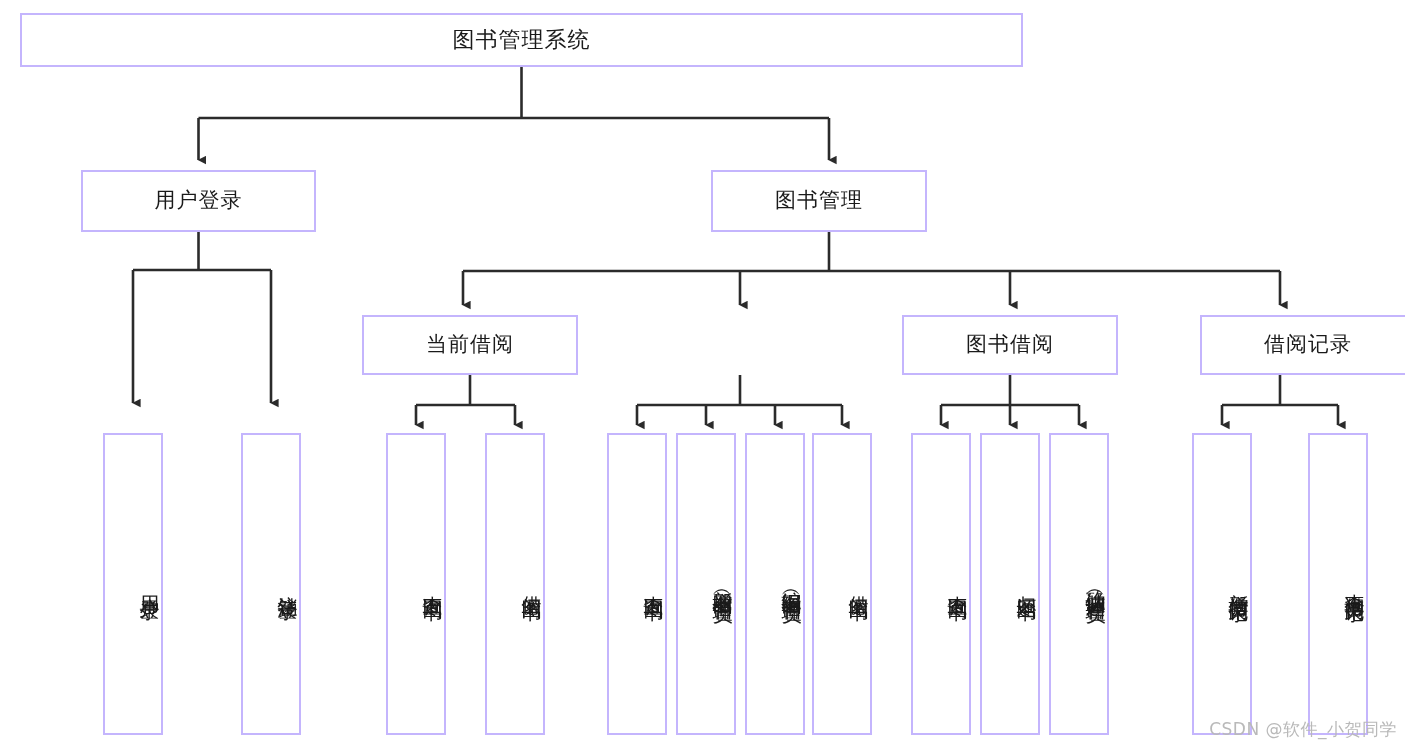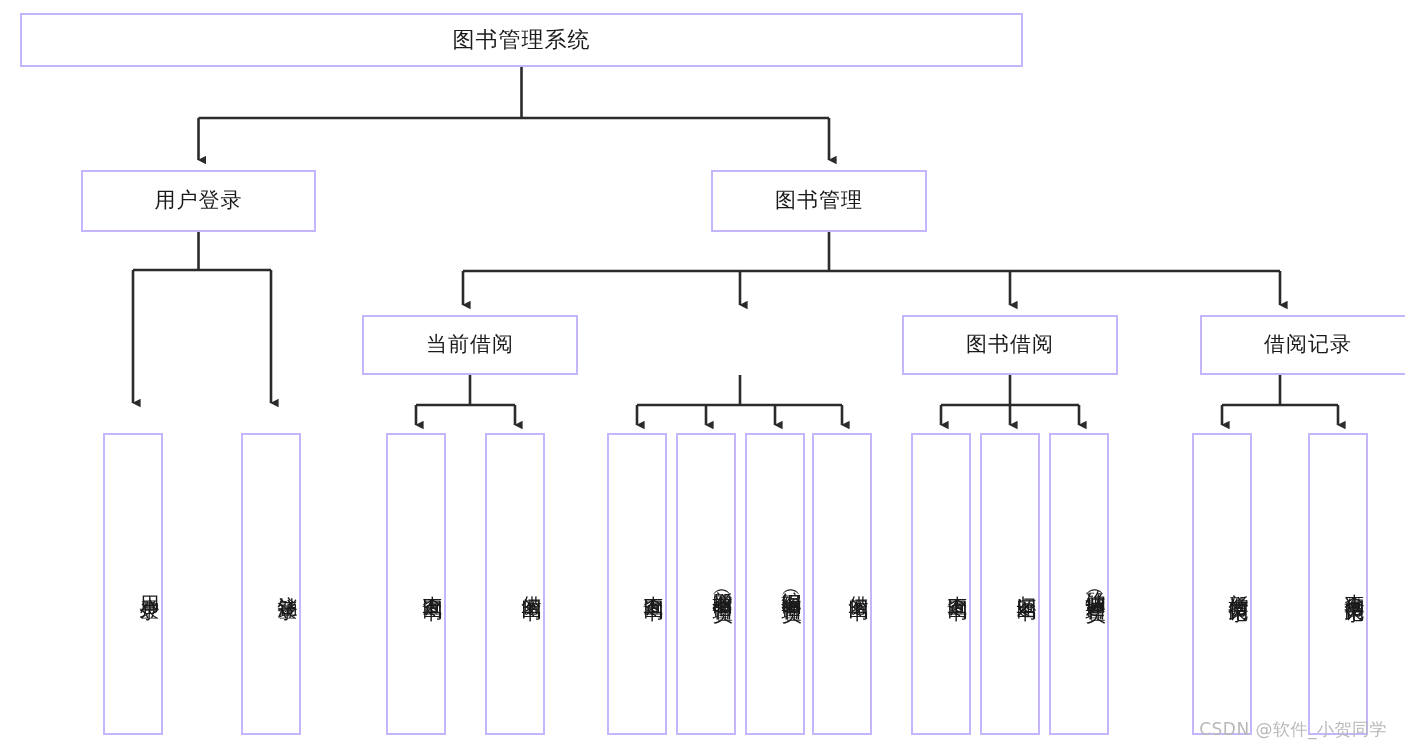--- a/index.html
+++ b/index.html
@@ -55,21 +55,21 @@
     align-items: flex-start;
     justify-content: center;
   }
   .node-v .vtext {
     writing-mode: vertical-rl;
     text-orientation: upright;
     white-space: nowrap;
   }
   #watermark {
     position: absolute;
-    right: 18px;
+    right: 8px;
     bottom: 6px;
     font-size: 17px;
     color: #b9b9b9;
     letter-spacing: 0.5px;
     white-space: nowrap;
   }
 </style>
 </head>
 <body>
 

